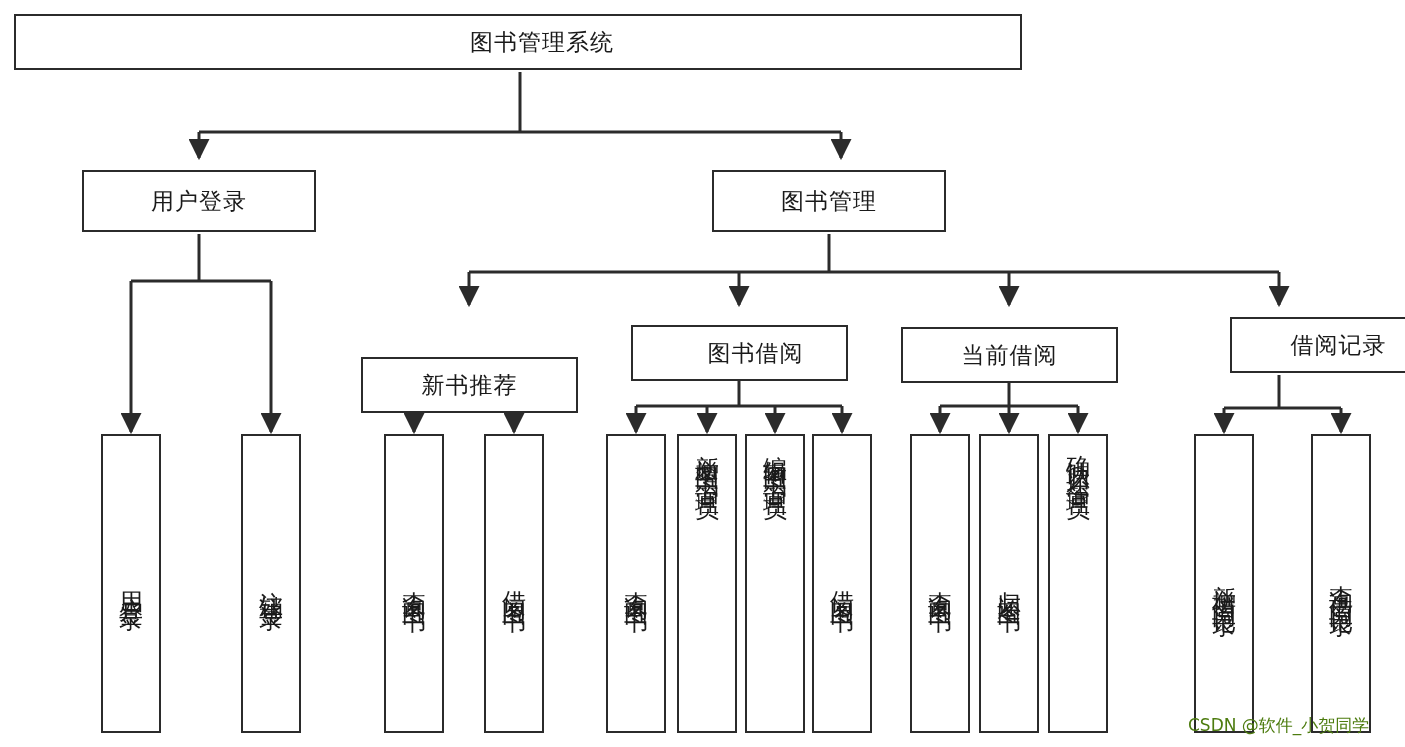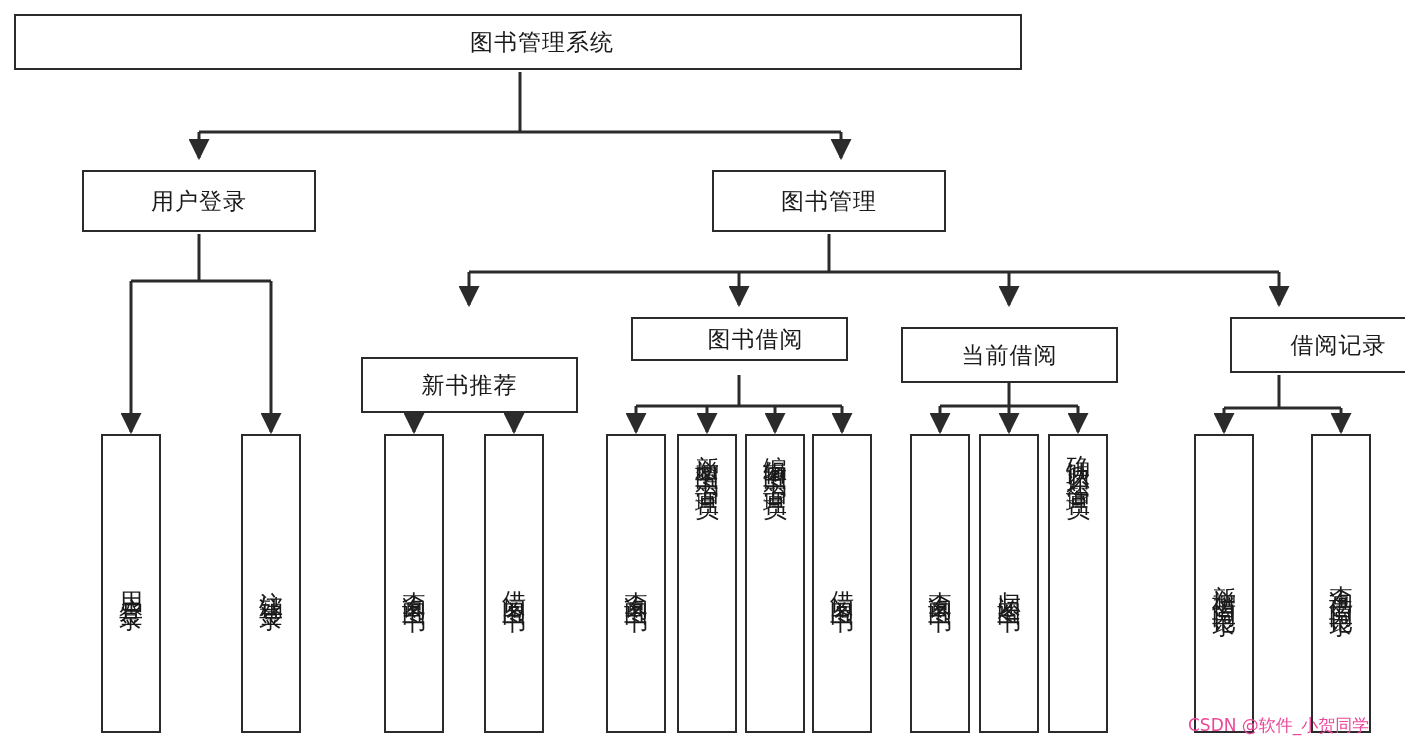--- a/index.html
+++ b/index.html
@@ -66,21 +66,21 @@
     white-space: nowrap;
   }
   .node.v.center {
     align-items: center;
   }
   .watermark {
     position: absolute;
     left: 1188px;
     top: 714px;
     font-size: 17px;
-    color: #ec4899;
+    color: #4d7c0f;
     white-space: nowrap;
     font-family: "DejaVu Sans", "Liberation Sans", sans-serif;
   }
 </style>
 </head>
 <body>
 
 <div id="canvas">
 
   <svg id="wires" viewBox="0 0 1405 747" width="1405" height="747" xmlns="http://www.w3.org/2000/svg">
@@ -140,21 +140,21 @@
   <div class="node h" style="left:82px; top:170px; width:234px; height:62px;">
     <span class="label">用户登录</span>
   </div>
   <div class="node h" style="left:712px; top:170px; width:234px; height:62px;">
     <span class="label">图书管理</span>
   </div>
 
   <div class="node h" style="left:361px; top:317px; width:217px; height:56px;margin-top:40px;">
     <span class="label">新书推荐</span>
   </div>
-  <div class="node h" style="left:631px; top:317px; width:217px; height:44px;padding-left:32px;">
+  <div class="node h" style="left:631px; top:325px; width:217px; height:56px;padding-left:32px;">
     <span class="label">图书借阅</span>
   </div>
   <div class="node h" style="left:901px; top:327px; width:217px; height:56px;">
     <span class="label">当前借阅</span>
   </div>
   <div class="node h" style="left:1230px; top:317px; width:217px; height:56px;">
     <span class="label">借阅记录</span>
   </div>
 
   <div class="node v center" style="left:101px; top:434px; width:60px; height:299px;">

